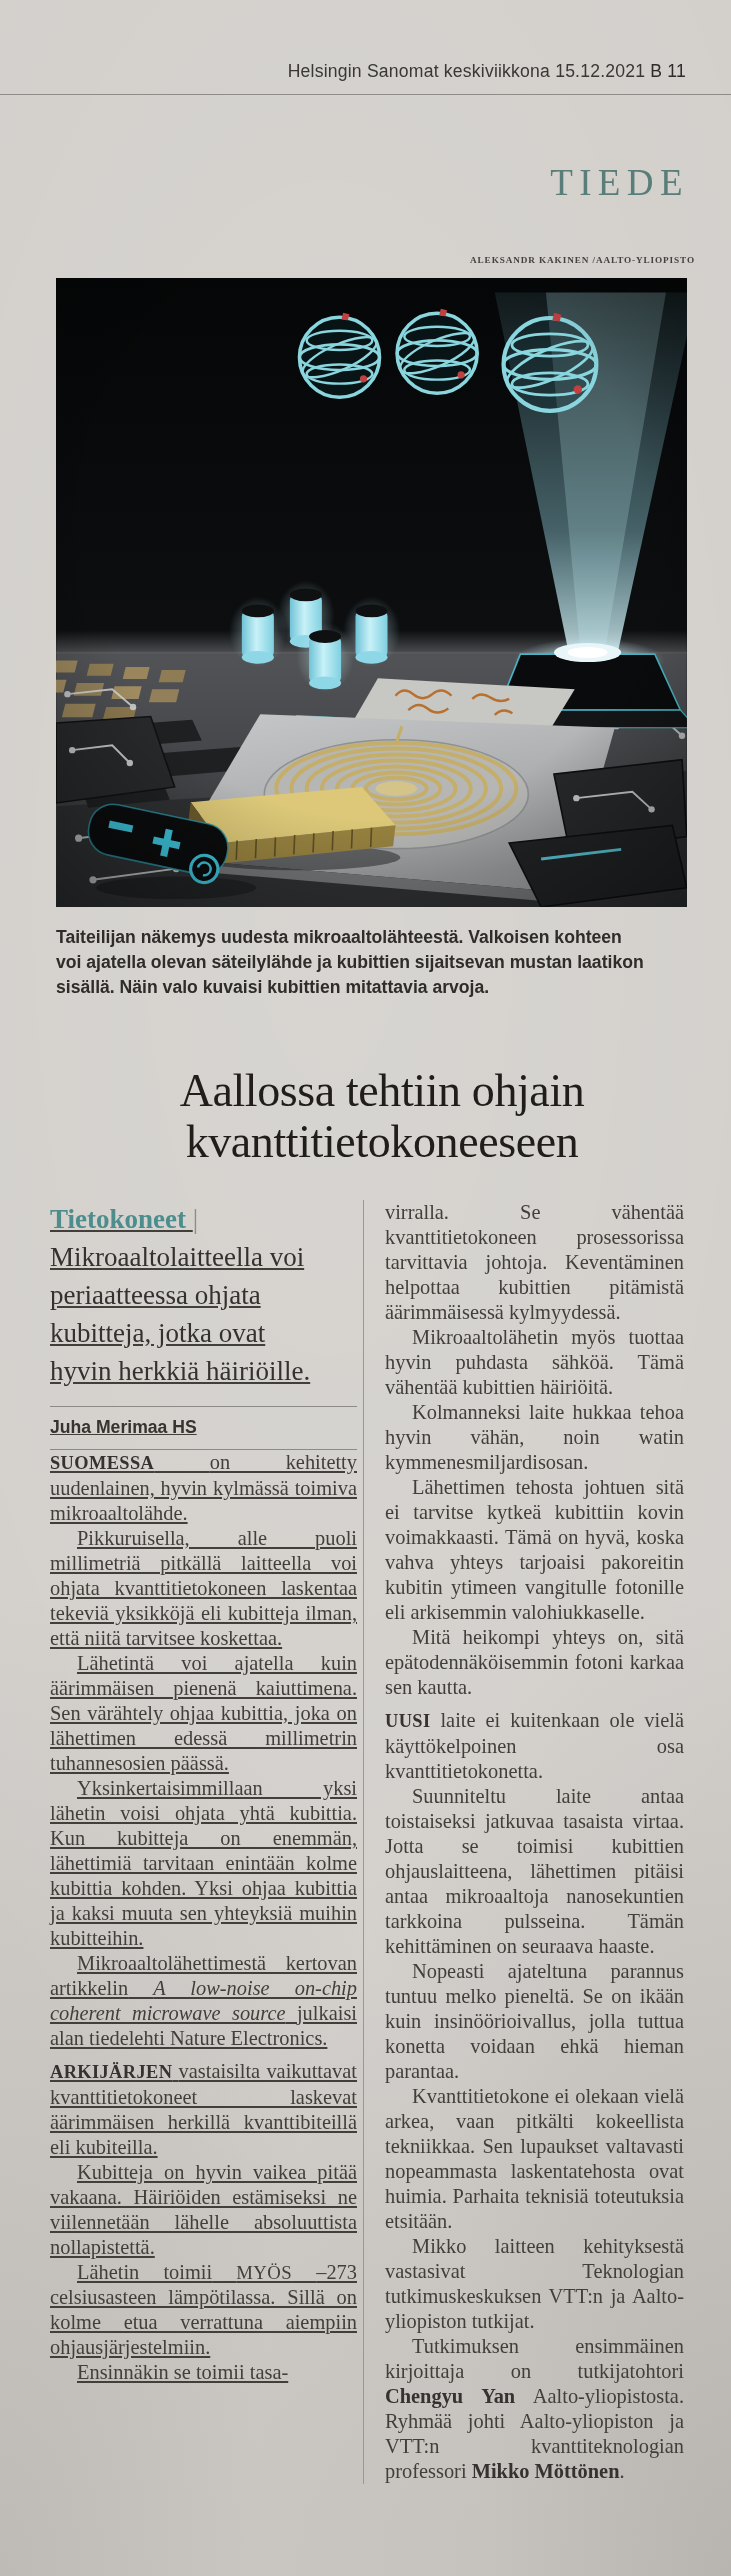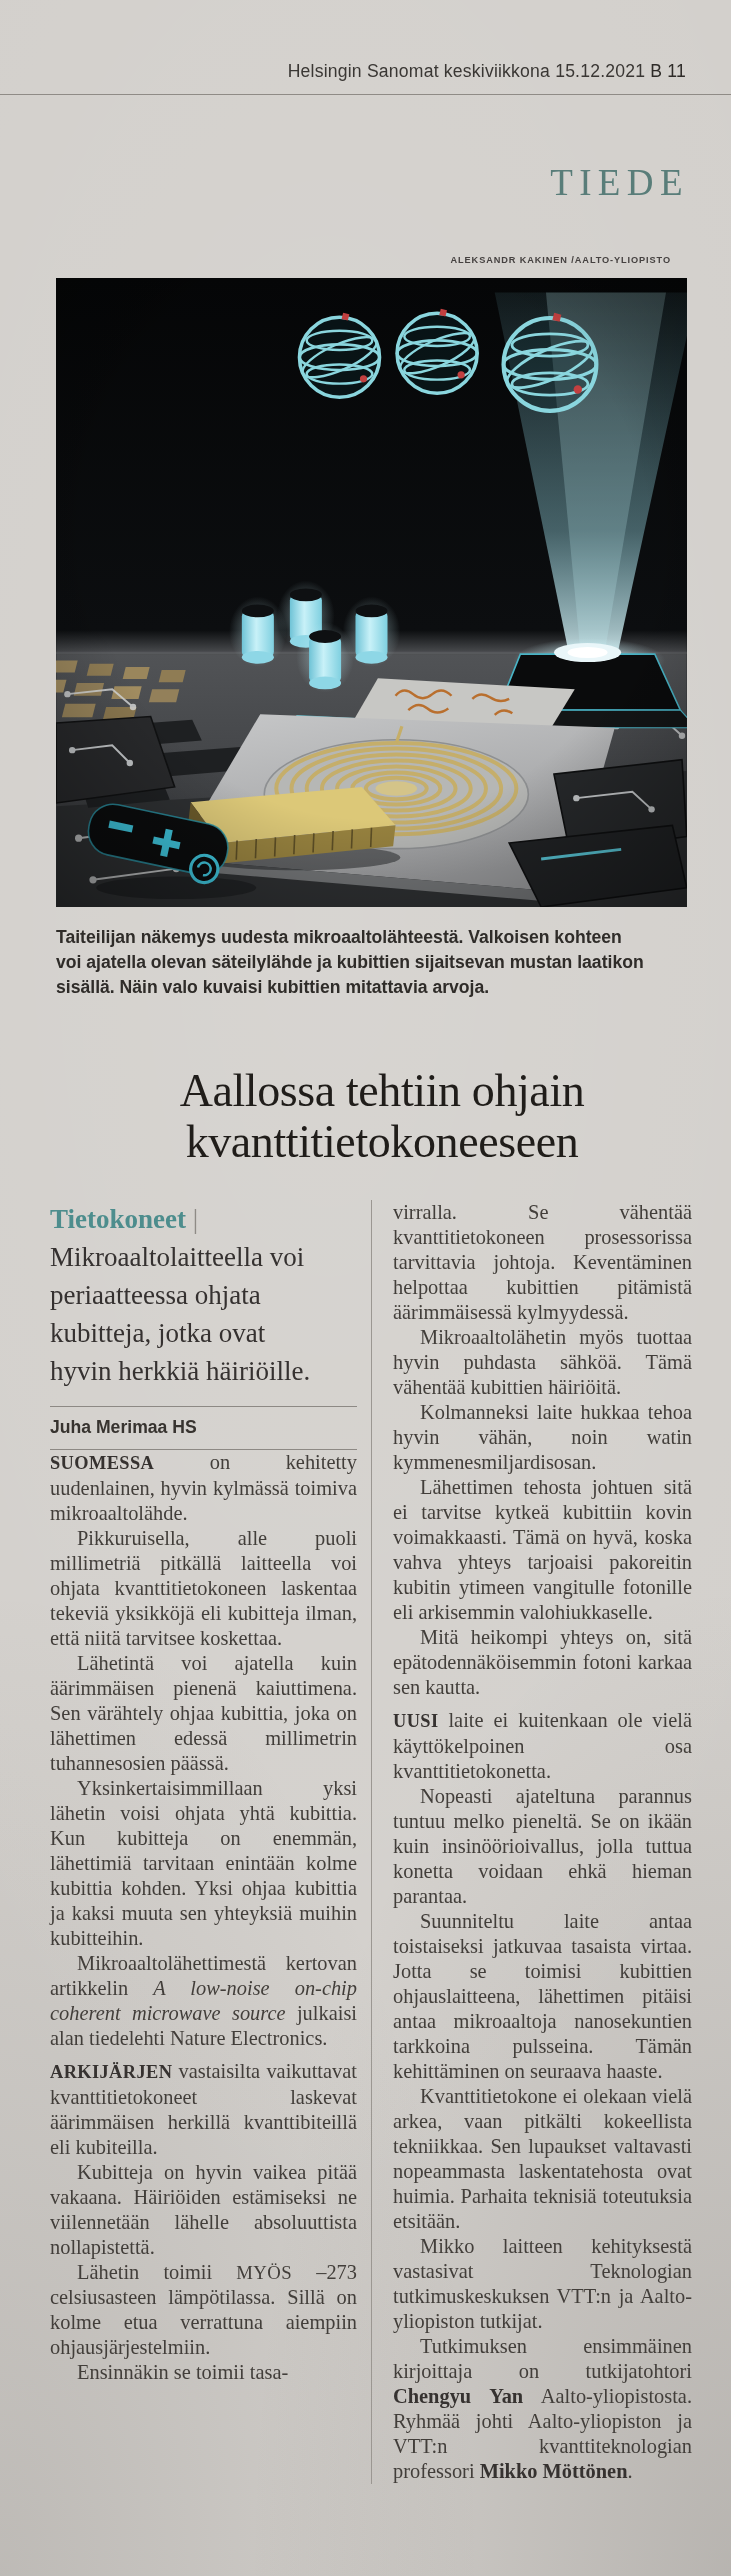--- a/index.html
+++ b/index.html
@@ -23,22 +23,22 @@
   .masthead b{font-weight:400;color:#2e2b28;margin-top:36px;}
   .top-rule{top:94px;left:0;width:731px;height:0.8px;background:#8f8b86;}
   .section-title{
     top:117px;right:42px;
     font-family:"Liberation Serif", serif;
     font-size:37px;font-weight:400;letter-spacing:6.4px;
     color:#597d79;
     margin-top:44px;
   }
   .photo-credit{
-    top:255px;right:60px;
-    font-family:Liberation Sans, sans-serif;
+    top:255px;right:36px;
+    font-family:Liberation Serif, serif;
     font-size:9.2px;font-weight:700;letter-spacing:0.9px;
     color:#454140;
   }
   
   figure.illustration{
     top:278px;left:56px;width:631px;height:629px;margin:0;
     background:#0a0c0e;
   }
   figure.illustration svg{display:block;}
   
@@ -54,22 +54,23 @@
     font-size:46px;line-height:51px;font-weight:500;
     color:#201d1a;letter-spacing:-0.4px;text-align:center;
   }
   
   .article{
     top:1200px;left:50px;width:640px;
     display:flex;align-items:stretch;
   }
   .col-left{
     width:307px;flex:0 0 307px;
-    padding-right:14px;
+    padding-right:6px;
     border-right:0.8px solid #9b9792;
+    text-decoration:underline;
   }
   .col-right{
     width:299px;flex:0 0 299px;
     padding-left:21px;
   }
   .lede{
     width:282px;
     font-size:27px;line-height:38px;font-weight:500;
     color:#353130;
   }
@@ -392,22 +393,22 @@
   <div class="col-right">
     <p class="para">virralla. Se vähentää kvanttitietokoneen prosessorissa tarvittavia johtoja. Keventäminen helpottaa kubittien pitämistä äärimmäisessä kylmyydessä.</p>
     <p class="para indent">Mikroaaltolähetin myös tuottaa hyvin puhdasta sähköä. Tämä vähentää kubittien häiriöitä.</p>
     <p class="para indent">Kolmanneksi laite hukkaa tehoa hyvin vähän, noin watin kymmenesmiljardisosan.</p>
     <p class="para indent">Lähettimen tehosta johtuen sitä ei tarvitse kytkeä kubittiin kovin voimakkaasti. Tämä on hyvä, koska vahva yhteys tarjoaisi pakoreitin kubitin ytimeen vangitulle fotonille eli arkisemmin valohiukkaselle.</p>
     <p class="para indent">Mitä heikompi yhteys on, sitä epätodennäköisemmin fotoni karkaa sen kautta.</p>
     <p class="para gap">
       <span class="lead-word">UUSI</span>
       <span>laite ei kuitenkaan ole vielä käyttökelpoinen osa kvanttitietokonetta.</span>
     </p>
+    <p class="para indent">Suunniteltu laite antaa toistaiseksi jatkuvaa tasaista virtaa. Jotta se toimisi kubittien ohjauslaitteena, lähettimen pitäisi antaa mikroaaltoja nanosekuntien tarkkoina pulsseina. Tämän kehittäminen on seuraava haaste.</p>
     <p class="para indent">Nopeasti ajateltuna parannus tuntuu melko pieneltä. Se on ikään kuin insinöörioivallus, jolla tuttua konetta voidaan ehkä hieman parantaa.</p>
-    <p class="para indent">Suunniteltu laite antaa toistaiseksi jatkuvaa tasaista virtaa. Jotta se toimisi kubittien ohjauslaitteena, lähettimen pitäisi antaa mikroaaltoja nanosekuntien tarkkoina pulsseina. Tämän kehittäminen on seuraava haaste.</p>
     <p class="para indent">Kvanttitietokone ei olekaan vielä arkea, vaan pitkälti kokeellista tekniikkaa. Sen lupaukset valtavasti nopeammasta laskentatehosta ovat huimia. Parhaita teknisiä toteutuksia etsitään.</p>
     <p class="para indent">Mikko laitteen kehityksestä vastasivat Teknologian tutkimuskeskuksen VTT:n ja Aalto-yliopiston tutkijat.</p>
     <p class="para indent">
       <span>Tutkimuksen ensimmäinen kirjoittaja on tutkijatohtori</span>
       <span class="bold-name">Chengyu Yan</span>
       <span>Aalto-yliopistosta. Ryhmää johti Aalto-yliopiston ja VTT:n kvanttiteknologian professori</span>
       <span class="bold-name">Mikko Möttönen</span><span>.</span>
     </p>
   </div>
 

